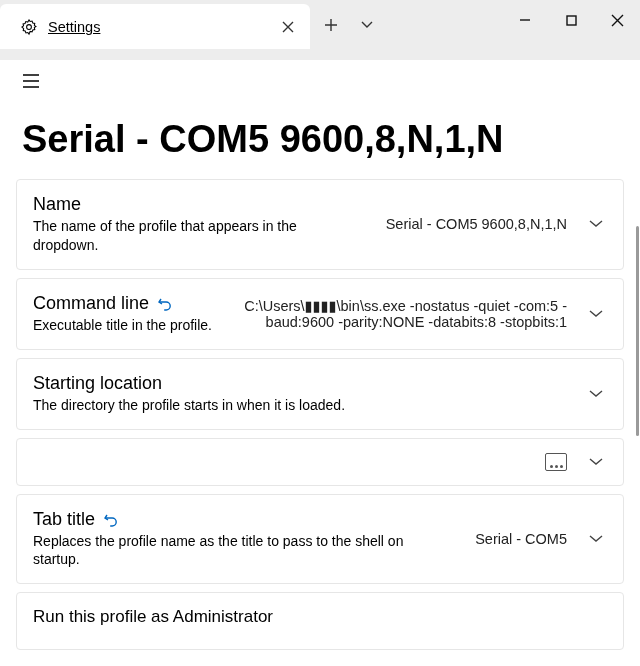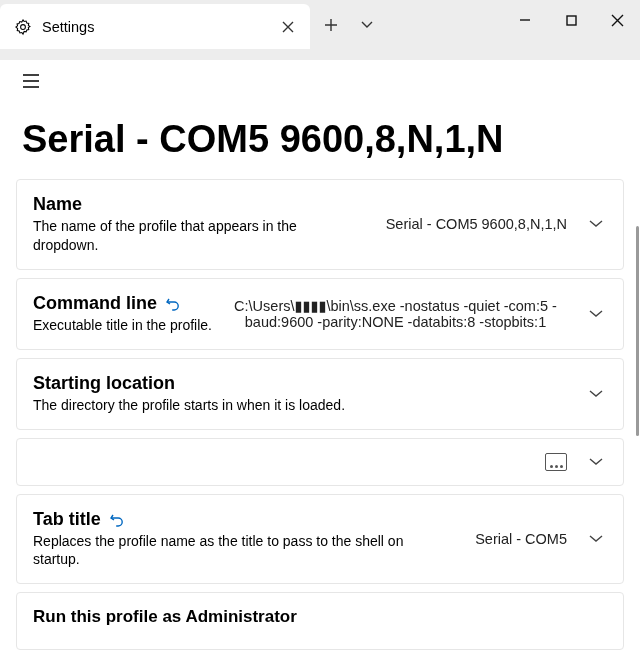--- a/index.html
+++ b/index.html
@@ -16,24 +16,25 @@
     display: flex;
     align-items: flex-start;
     background: #ededed;
   }
   .tab {
     height: 45px;
     margin-top: 4px;
     background: #fff;
     display: flex;
     align-items: center;
-    padding: 0 8px 0 14px;
+    padding: 0 8px 0 20px;
     width: 310px;
     border-radius: 6px 6px 0 0;
     gap: 10px;
+    text-decoration: underline;
   }
   .tab-icon svg { display: block; }
   .tab-title { flex: 1; font-size: 14.5px; }
   .tab-close { width: 28px; height: 28px; display:flex; align-items:center; justify-content:center; color:#333; }
   .tabbar-btn { width: 42px; height: 50px; display:flex; align-items:center; justify-content:center; color:#333; }
   .spacer { flex: 1; }
   .winbtn { width: 46px; height: 40px; display:flex; align-items:center; justify-content:center; color:#111; }
   .content {
     background: #fff;
     height: calc(666px - 50px);
@@ -58,40 +59,40 @@
     background: #fff;
     margin-bottom: 8px;
     padding: 14px 16px;
     display: flex;
     align-items: center;
     gap: 12px;
   }
   .card-left { flex: 0 0 auto; max-width: 55%; }
   .card-label {
     font-size: 18px;
-    font-weight: 700;
+    font-weight: 400;
     display: flex;
     align-items: center;
     gap: 8px;
   }
   .card-desc {
     font-size: 14px;
     color: #000000;
     line-height: 1.35;
     margin-top: 2px;
   }
   .card-value {
     flex: 1;
     text-align: right;
     font-size: 14.5px;
     color: #222;
     padding-right: 6px;
     word-break: break-word;
   }
-  .card-value.left { text-align: center; }
+  .card-value.left { text-align: right; }
   .expand { width: 22px; display:flex; align-items:center; justify-content:center; color:#444; flex:0 0 auto; }
   .preview-icon { width: 22px; height:18px; border:1px solid #555; border-radius:2px; display:flex; align-items:flex-end; justify-content:center; padding-bottom:2px; }
   .preview-icon div{ width:3px; height:3px; border-radius:50%; background:#555; margin:0 1px;}
   .undo-icon { color:#0067c0; display:inline-flex; }
   .scrollbar-thumb {
     position:absolute; right:1px; top:166px; width:3px; height:210px; background:#9a9a9a; border-radius:2px;
   }
   svg { stroke: currentColor; fill: none; stroke-width: 1.4; }
 </style>
 </head>

